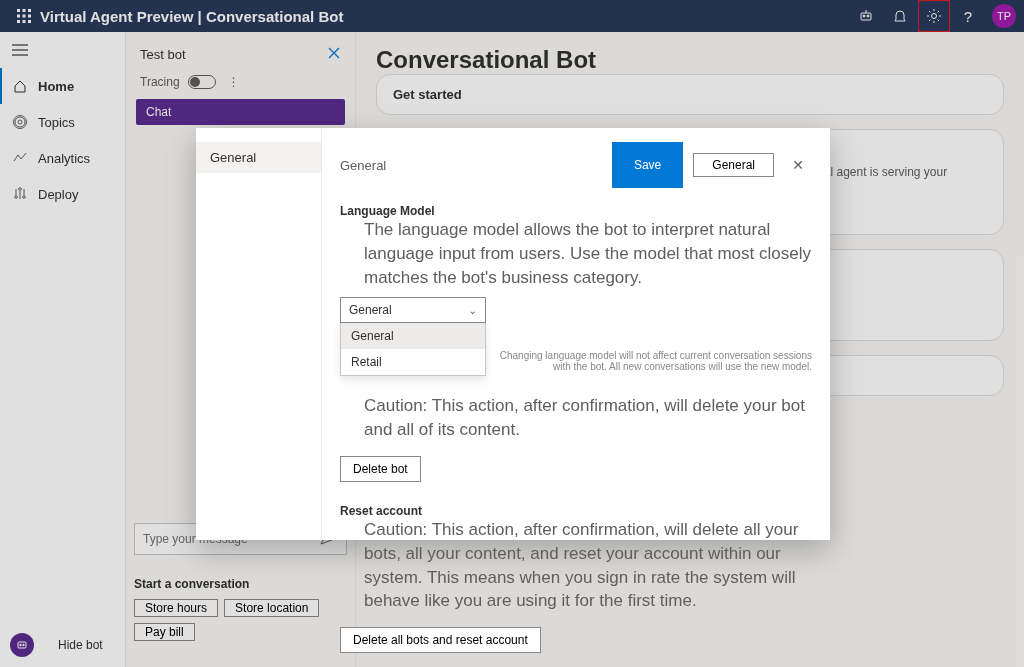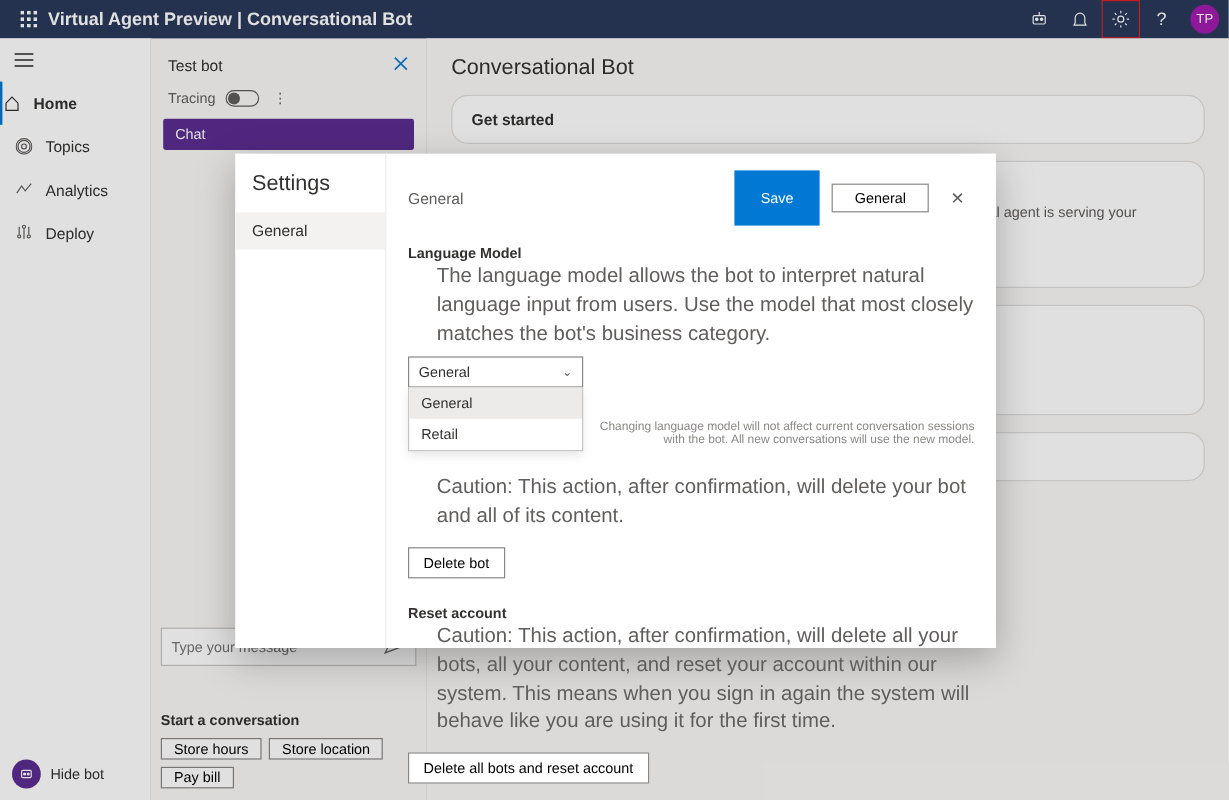--- a/index.html
+++ b/index.html
@@ -11,56 +11,56 @@
 .topbar .icons { display: flex; align-items: center; gap: 2px; }
 .topbar .iconbtn { width: 32px; height: 32px; display: flex; align-items: center; justify-content: center; color: #fff; }
 .topbar .iconbtn.highlight { border: 1px solid #e02020; }
 .topbar .avatar { width: 24px; height: 24px; background: #a21caf; border-radius: 50%; display: flex; align-items: center; justify-content: center; font-size: 11px; margin-left: 6px; }
 
 .app { display: flex; height: calc(667px - 32px); }
 
 .leftnav { width: 126px; background: #fff; border-right: 1px solid #edebe9; }
 .leftnav .hamburger { height: 36px; display: flex; align-items: center; padding-left: 12px; }
 .leftnav .item { height: 36px; display: flex; align-items: center; padding-left: 12px; gap: 10px; font-size: 13px; color: #323130; }
-.leftnav .item.active { border-left: 2px solid #0078d4; background: #fff; font-weight: 600; padding-left: 0; }
+.leftnav .item.active { border-left: 2px solid #0078d4; background: #fff; font-weight: 600; padding-left: 10px; }
 .leftnav .icon { width: 16px; display: flex; justify-content: center; color: #605e5c; }
 
 .midpanel { width: 230px; border-right: 1px solid #edebe9; padding: 10px 8px; position: relative; }
 .midpanel .testhead { display: flex; align-items: center; justify-content: space-between; padding: 4px 6px 8px; }
 .midpanel .testtitle { font-size: 13px; }
 .midpanel .closebtn { color: #0078d4; }
 .midpanel .tracerow { display: flex; align-items: center; gap: 8px; padding: 4px 6px 10px; font-size: 12px; color: #605e5c; }
 .midpanel .toggle { width: 28px; height: 14px; border: 1px solid #605e5c; border-radius: 8px; position: relative; }
 .midpanel .toggle .knob { width: 10px; height: 10px; border-radius: 50%; background: #605e5c; position: absolute; top: 1px; left: 1px; }
 .midpanel .startover { color: #0078d4; display: flex; align-items: center; gap: 4px; font-size: 12px; }
 .midpanel .more { width: 20px; text-align: center; color: #605e5c; }
 .midpanel .chattab { background: #5c2d91; color: #fff; padding: 6px 10px; font-size: 12px; border-radius: 2px; margin: 0 2px; }
 .midpanel .msginput { position: absolute; bottom: 112px; left: 8px; right: 8px; border: 1px solid #c8c6c4; display: flex; align-items: center; padding: 4px 8px; height: 32px; background: #fff; }
 .midpanel .msginput input { border: none; flex: 1; font-size: 12px; outline: none; background: transparent; }
 .midpanel .send { color: #605e5c; }
-.midpanel .startconv { position: absolute; bottom: 10px; left: 8px; right: 8px; }
+.midpanel .startconv { position: absolute; bottom: 26px; left: 8px; right: 8px; }
 .midpanel .startconv .sclabel { font-size: 12px; font-weight: 600; margin-bottom: 8px; }
 .midpanel .startconv .btns { display: flex; flex-wrap: wrap; gap: 6px; }
 .midpanel .startconv button { border: 1px solid #8a8886; background: #fff; padding: 1px 10px; font-size: 12px; }
 
 .main { flex: 1; padding: 14px 20px; overflow: hidden; position: relative; background: #faf9f8; }
-.main h1 { font-size: 18px; font-weight: 400; margin-bottom: 12px; }
+.main h1 { font-size: 24px; font-weight: 700; }
 .main .card { border: 1px solid #e1dfdd; background: #fff; border-radius: 14px; margin-bottom: 14px; padding: 12px 16px; }
 .main .card .cardtitle { font-size: 13px; font-weight: 600; }
 .main .monitor-card { display: flex; gap: 16px; }
 .main .monitor-text { flex: 1; }
 .main .monitor-text h3 { font-size: 14px; font-weight: 600; margin-bottom: 6px; }
 .main .monitor-text p { font-size: 12px; color: #605e5c; margin-bottom: 8px; line-height: 1.4; }
 .main .monitor-text a { color: #0078d4; font-size: 12px; }
 .main .chartimg { width: 140px; height: 80px; background: linear-gradient(180deg, #e8f1fb 0%, #e8f1fb 100%); border: 1px solid #d0e1f3; position: relative; overflow: hidden; }
 .main .chartnums { position: absolute; top: 12px; left: 0; right: 0; display: flex; gap: 10px; justify-content: space-around; font-size: 14px; font-weight: 600; color: #485268; }
 .main .chartlabel { position: absolute; top: 0; left: 4px; right: 4px; display: flex; gap: 6px; justify-content: space-around; font-size: 7px; color: #8a8886; }
 .main .improve-card a { color: #0078d4; font-size: 12px; }
 
-.hidebot { position: absolute; bottom: 10px; left: 10px; display: flex; align-items: center; gap: 8px; font-size: 12px; }
+.hidebot { position: absolute; bottom: 10px; left: 10px; display: flex; align-items: center; gap: 24px; font-size: 12px; }
 .hidebot .circ { width: 24px; height: 24px; border-radius: 50%; background: #5c2d91; display: flex; align-items: center; justify-content: center; color: #fff; }
 
 .modal-backdrop { position: absolute; inset: 0; background: rgba(0,0,0,0.12); }
 .modal { position: absolute; top: 128px; left: 196px; width: 634px; height: 412px; background: #fff; box-shadow: 0 10px 30px rgba(0,0,0,0.25); display: flex; }
 .modal .mside { width: 126px; border-right: 1px solid #edebe9; padding-top: 14px; }
 .modal .mside h2 { font-size: 18px; font-weight: 400; padding: 0 14px 14px; }
 .modal .mside .sideitem { padding: 8px 14px; font-size: 13px; background: #f3f2f1; }
 .modal .mcontent { flex: 1; padding: 14px 18px; position: relative; font-size: 12px; }
 .modal .mhead { display: flex; align-items: center; gap: 10px; margin-bottom: 16px; }
 .modal .mhead .crumb { flex: 1; font-size: 13px; color: #605e5c; }
@@ -259,21 +259,20 @@
         <circle cx="7.5" cy="6" r="0.8" fill="#fff"></circle>
       </svg>
   </span>
   <span>Hide bot</span>
 </div>
 
 <div class="modal-backdrop"></div>
 
 <div class="modal">
   <div class="mside">
-    <h2>Settings</h2>
     <div class="sideitem">General</div>
   </div>
   <div class="mcontent">
     <div class="mhead">
       <span class="crumb">General</span>
       <button class="savebtn">Save</button>
       <button class="discardbtn">General</button>
       <span class="closex">✕</span>
     </div>
 
@@ -292,17 +291,17 @@
     </div>
 
     <div class="section" style="margin-top:12px">
       <h4 style="visibility:hidden;height:0">Delete bot</h4>
       <p>Caution: This action, after confirmation, will delete your bot and all of its content.</p>
       <button class="actbtn">Delete bot</button>
     </div>
 
     <div class="section">
       <h4>Reset account</h4>
-      <p>Caution: This action, after confirmation, will delete all your bots, all your content, and reset your account within our system. This means when you sign in again the system will behave like you are using it for the first time.</p>
+      <p>Caution: This action, after confirmation, will delete all your bots, all your content, and reset your account within our system. This means when you sign in rate the system will behave like you are using it for the first time.</p>
       <button class="actbtn">Delete all bots and reset account</button>
     </div>
   </div>
 </div>
 
 </body></html>

